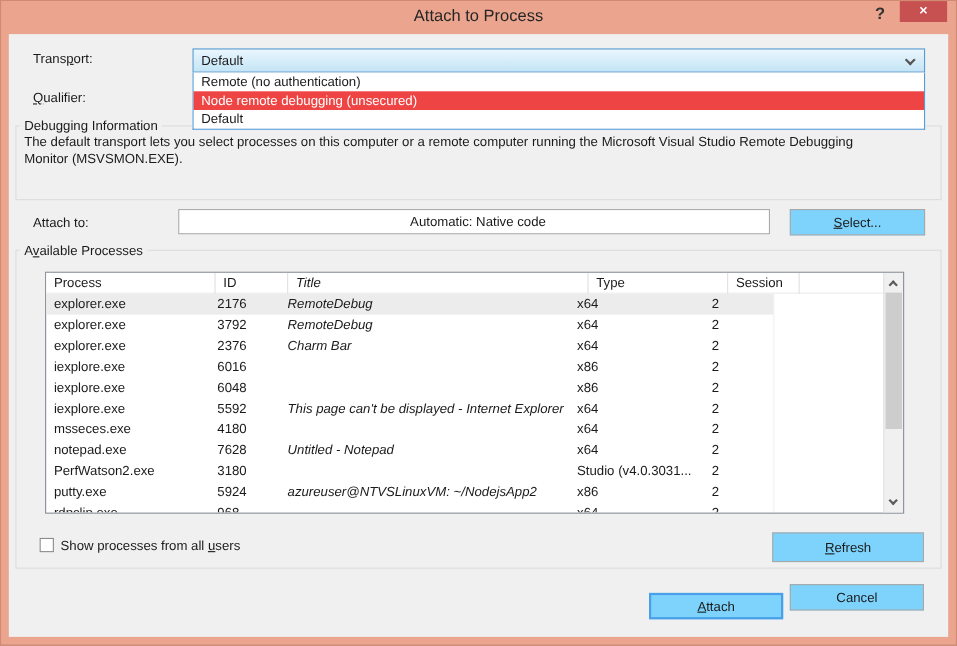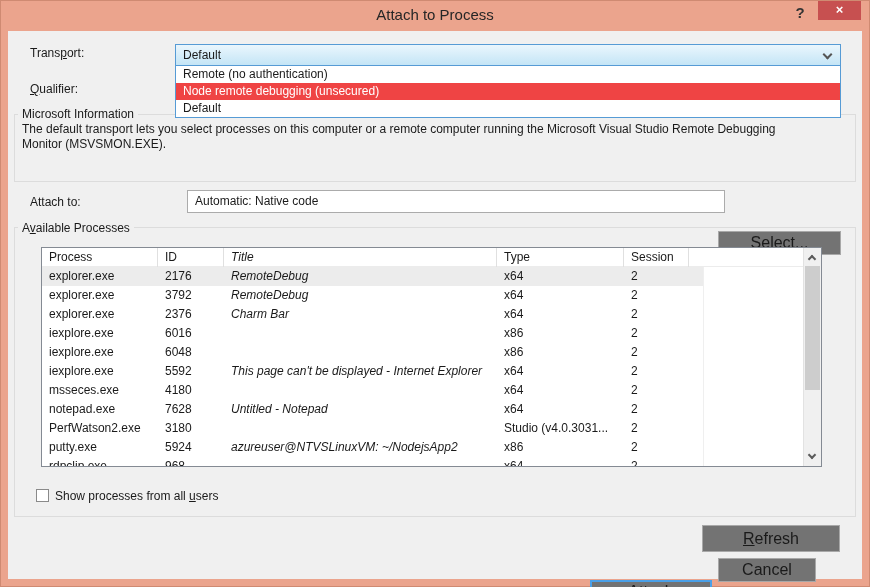--- a/index.html
+++ b/index.html
@@ -33,37 +33,37 @@
   .dd-item { height:17px; line-height:17px; padding-left:7px; white-space:nowrap; }
   .dd-item.sel { background:#ef4444; color:#fff; }
 
   
   .groupbox { border:1px solid #dcdcdc; }
   .grouplabel { background:#f0f0f0; padding:0 4px; white-space:nowrap; z-index:2; }
 
   
   .textbox { background:#fff; border:1px solid #ababab; line-height:21px; padding-left:7px;
              white-space:nowrap; overflow:hidden; }
-  .btn { background:#737373; border:1px solid #a8a8a8; text-align:center; color:#1a1a1a;
-         font-size:16px; cursor:default;margin-top:41px; }
+  .btn { background:#7dd3fc; border:1px solid #a8a8a8; text-align:center; color:#1a1a1a;
+         font-size:12px; cursor:default; }
   .btn.default { border:2px solid #4aa0e8; }
 
   
   .listview { left:33px; top:216px; width:781px; height:220px; background:#fff;
               border:1px solid #848a93; overflow:hidden; }
   .lv-header { position:absolute; left:0; top:0; right:18px; height:19px; display:flex;
                background:#fff; border-bottom:1px solid #ececec; }
   .hcell { height:19px; line-height:18px; padding-left:7px; border-right:1px solid #e0e0e0;
            white-space:nowrap; overflow:hidden; color:#1a1a1a; }
   .lv-body { position:absolute; left:0; top:19px; right:18px; bottom:0; overflow:hidden; }
   .lv-row { height:19px; }
   .lv-row .cells { display:flex; width:661px; height:19px; }
   .lv-row.sel .cells { background:#ececec; }
   .cell { height:19px; line-height:19px; padding-left:7px; white-space:nowrap; overflow:hidden; }
-  .c0 { width:116px; } .c1 { width:66px; } .c2 { width:273px;font-style:italic; } .c3 { width:127px; } .c4 { width:65px; }
+  .c0 { width:154px; } .c1 { width:66px; } .c2 { width:273px;font-style:italic; } .c3 { width:127px; } .c4 { width:65px; }
   .col-line { position:absolute; left:661px; top:19px; bottom:0; width:1px; background:#efefef; }
 
   
   .scrollbar { position:absolute; right:0; top:0; bottom:0; width:18px; background:#f0f0f0;
                border-left:1px solid #e2e2e2; }
   .sb-btn { position:absolute; left:0; width:17px; height:18px; }
   .sb-thumb { position:absolute; left:1px; top:18px; width:15px; height:124px; background:#cdcdcd; }
   .chev { position:absolute; left:5px; width:6px; height:6px; }
   .chev.up { top:8px; border-left:2px solid #5b5b5b; border-top:2px solid #5b5b5b; transform:rotate(45deg); }
   .chev.down { top:4px; border-right:2px solid #5b5b5b; border-bottom:2px solid #5b5b5b; transform:rotate(45deg); }
@@ -91,28 +91,28 @@
     </div>
     <div class="abs dropdown">
         <div class="dd-item">Remote (no authentication)</div>
         <div class="dd-item sel">Node remote debugging (unsecured)</div>
         <div class="dd-item">Default</div>
       </div>
 
     <div class="abs label" style="left:22px; top:51px;"><span></span><u>Q</u><span>ualifier:</span></div>
 
     <div class="abs groupbox" style="left:6px; top:83px; width:842px; height:68px;"></div>
-    <div class="abs grouplabel" style="left:10px; top:76px;">Microsoft Information</div>
+    <div class="abs grouplabel" style="left:10px; top:76px;">Debugging Information</div>
     <div class="abs" style="left:14px; top:91px; width:815px; line-height:15px;">
       <div style="white-space:nowrap;">The default transport lets you select processes on this computer or a remote computer running the Microsoft Visual Studio Remote Debugging</div>
       <div style="white-space:nowrap;">Monitor (MSVSMON.EXE).</div>
     </div>
 
     <div class="abs label" style="left:22px; top:164px;">Attach to:</div>
-    <div class="abs textbox" style="left:179px; top:159px; width:538px; height:23px;">Automatic: Native code</div>
+    <div class="abs textbox" style="left:154px; top:159px; width:538px; height:23px;text-align:center;">Automatic: Native code</div>
     <button class="abs btn" style="left:710px; top:159px; width:123px; height:24px;"><span></span><u>S</u><span>elect...</span></button>
 
     <div class="abs groupbox" style="left:6px; top:196px; width:842px; height:290px;"></div>
     <div class="abs grouplabel" style="left:10px; top:190px;"><span>A</span><u>v</u><span>ailable Processes</span></div>
 
     <div class="abs listview">
       <div class="lv-header">
         <div class="hcell c0">Process</div>
         <div class="hcell c1">ID</div>
         <div class="hcell c2">Title</div>
@@ -231,16 +231,16 @@
           </div>
       </div>
     </div>
 
     <span class="abs checkbox"></span>
     <div class="abs label" style="left:47px; top:458px;"><span>Show processes from all </span><u>u</u><span>sers</span></div>
 
     <button class="abs btn" style="left:694px; top:453px; width:138px; height:27px;"><span></span><u>R</u><span>efresh</span></button>
 
     <button class="abs btn default" style="left:582px; top:508px; width:122px; height:24px;"><span></span><u>A</u><span>ttach</span></button>
-    <button class="abs btn" style="left:710px; top:486px; width:98px; height:24px;">Cancel</button>
+    <button class="abs btn" style="left:710px; top:500px; width:122px; height:24px;">Cancel</button>
 
   </div>
 </div>
 
 </body></html>

